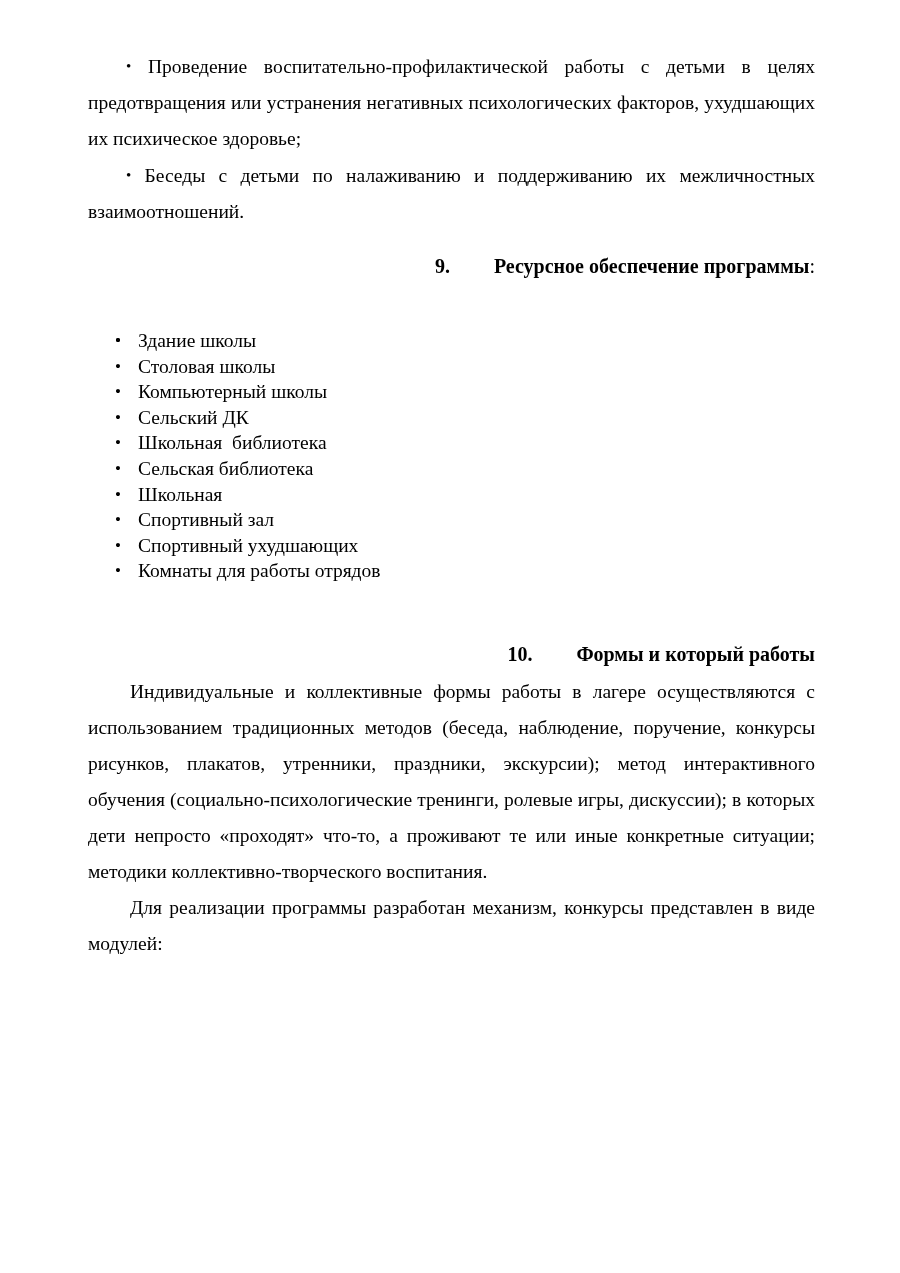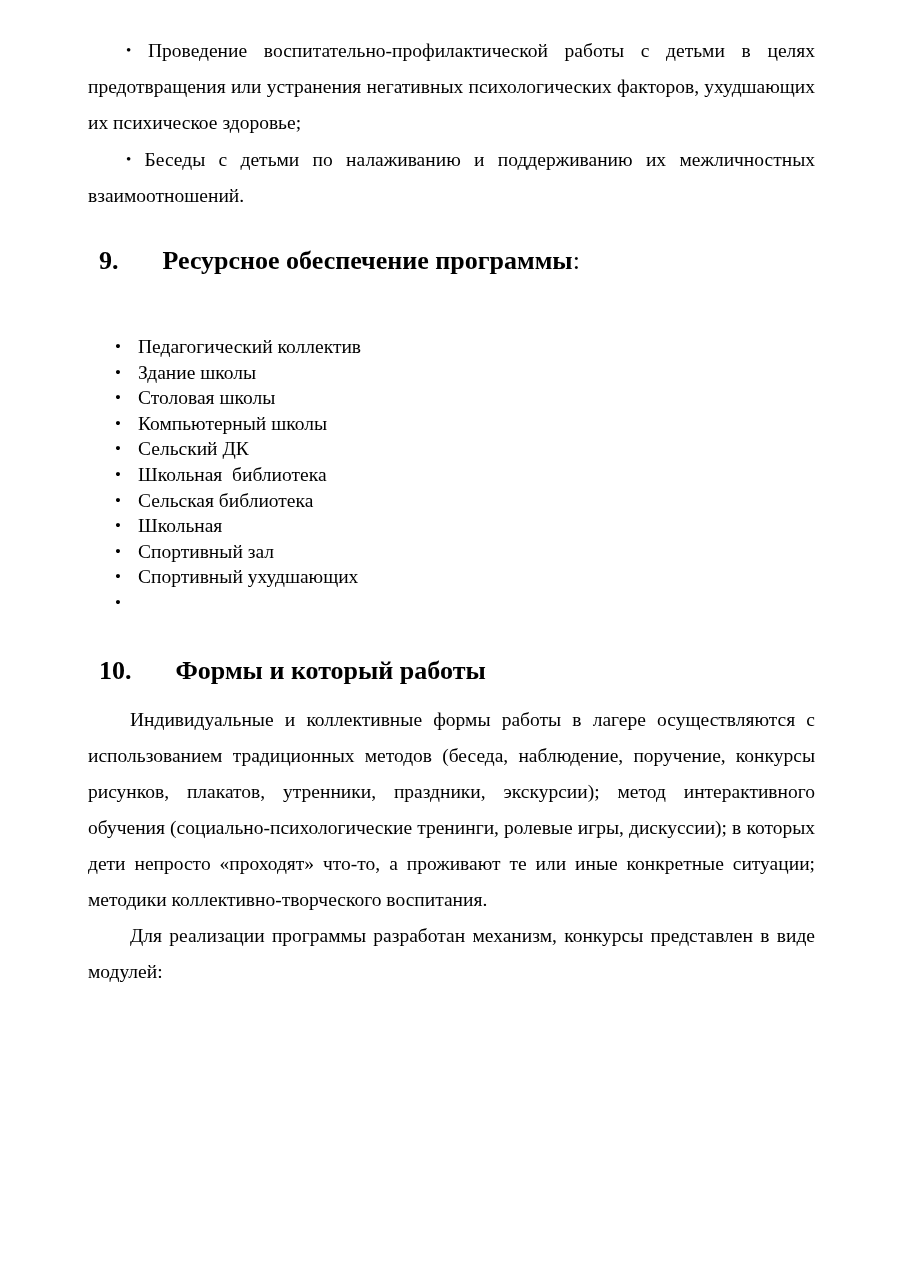--- a/index.html
+++ b/index.html
@@ -20,21 +20,21 @@
     position: relative;
     width: 900px;
     height: 1273px;
     background: #ffffff;
     box-sizing: border-box;
     padding: 0;
   }
   .content {
     position: absolute;
     left: 88px;
-    top: 32px;
+    top: 48px;
     width: 727px;
   }
 
   
   p.para {
     margin: 0;
     font-size: 19.5px;
     line-height: 36px;
     text-align: justify;
     text-justify: inter-word;
@@ -45,25 +45,25 @@
   p.para.bullet-para {
     text-indent: 38px;
   }
   p.para .bullet-glyph {
     font-size: 15px;
     vertical-align: 2px;
   }
 
   
   h2.section-heading {
-    margin: 11px;
-    font-size: 26px;
+    margin: 0;
+    font-size: 20px;
     line-height: 36px;
     font-weight: bold;
-    text-align: left;
+    text-align: right;
     letter-spacing: 0px;
   }
   h2.section-heading .num {
     display: inline-block;
   }
   h2.section-heading .tab-gap {
     display: inline-block;
     width: 44px;
   }
   h2.section-heading .trailing-colon {
@@ -108,31 +108,31 @@
 
     <p class="para bullet-para"><span class="bullet-glyph">•</span> <span>Беседы с детьми по налаживанию и поддерживанию их межличностных взаимоотношений.</span></p>
 
     <div class="sp-h9-before"></div>
 
     <h2 class="section-heading"><span class="num">9.</span><span class="tab-gap"></span><span>Ресурсное обеспечение программы</span><span class="trailing-colon">:</span></h2>
 
     <div class="sp-h9-after"></div>
 
     <ul class="res-list">
-      <li><span class="li-bullet">•</span><span>Педагогический коллектив</span></li>
+      <li><span class="li-bullet">•</span></li>
       <li><span class="li-bullet">•</span><span>Здание школы</span></li>
       <li><span class="li-bullet">•</span><span>Столовая школы</span></li>
       <li><span class="li-bullet">•</span><span>Компьютерный школы</span></li>
       <li><span class="li-bullet">•</span><span>Сельский ДК</span></li>
       <li><span class="li-bullet">•</span><span>Школьная  библиотека</span></li>
       <li><span class="li-bullet">•</span><span>Сельская библиотека</span></li>
       <li><span class="li-bullet">•</span><span>Школьная</span></li>
       <li><span class="li-bullet">•</span><span>Спортивный зал</span></li>
       <li><span class="li-bullet">•</span><span>Спортивный ухудшающих</span></li>
-      <li><span class="li-bullet">•</span></li>
+      <li><span class="li-bullet">•</span><span>Комнаты для работы отрядов</span></li>
     </ul>
 
     <div class="sp-list-after"></div>
 
     <h2 class="section-heading"><span class="num">10.</span><span class="tab-gap"></span><span>Формы и который работы</span></h2>
 
     <div class="sp-h10-after"></div>
 
     <p class="para">Индивидуальные и коллективные формы работы в лагере осуществляются с использованием традиционных методов (беседа, наблюдение, поручение, конкурсы рисунков, плакатов, утренники, праздники, экскурсии); метод интерактивного обучения (социально-психологические тренинги, ролевые игры, дискуссии); в которых дети непросто «проходят» что-то, а проживают те или иные конкретные ситуации; методики коллективно-творческого воспитания.</p>
     <p class="para">Для реализации программы разработан механизм, конкурсы представлен в виде модулей:</p>

